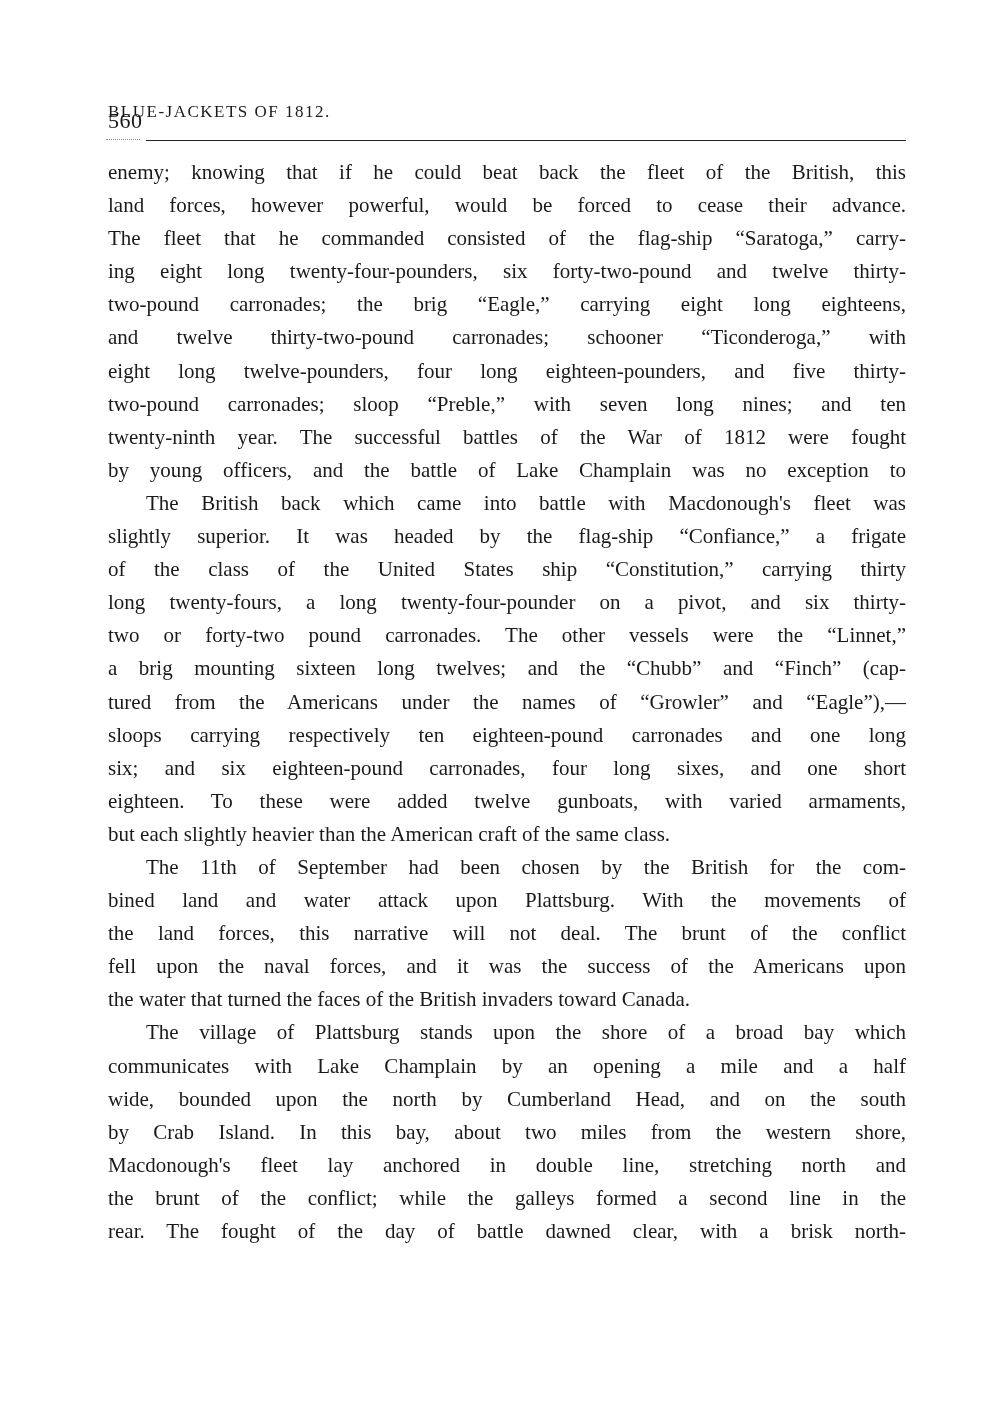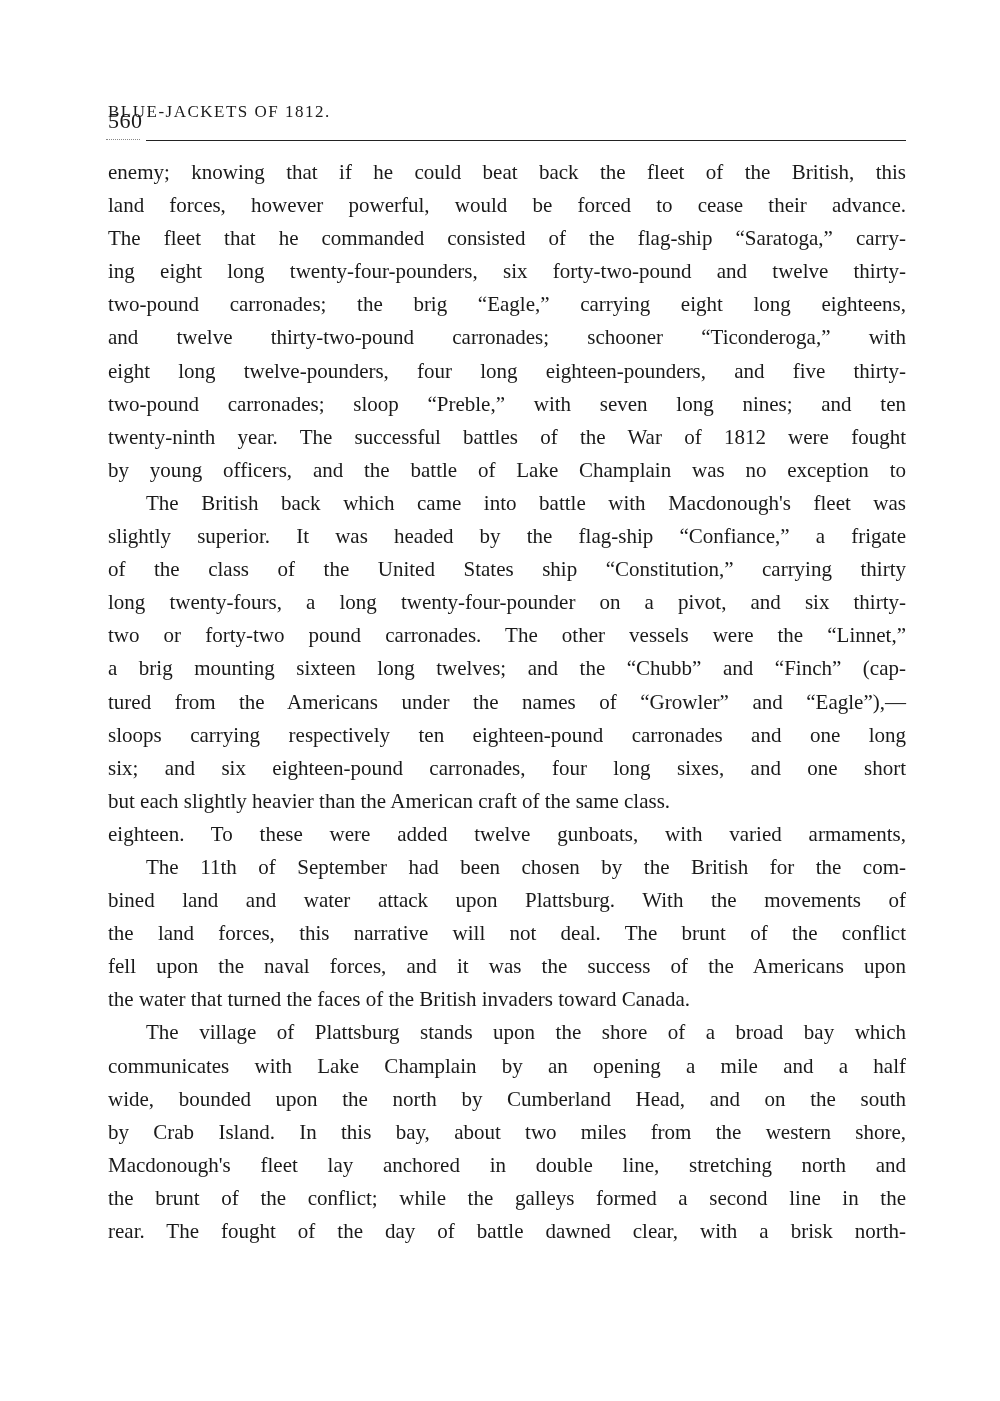--- a/index.html
+++ b/index.html
@@ -110,22 +110,22 @@
       <div>
         <span class="line indent">The British back which came into battle with Macdonough's fleet was</span>
         <span class="line">slightly superior. It was headed by the flag-ship “Confiance,” a frigate</span>
         <span class="line">of the class of the United States ship “Constitution,” carrying thirty</span>
         <span class="line">long twenty-fours, a long twenty-four-pounder on a pivot, and six thirty-</span>
         <span class="line">two or forty-two pound carronades. The other vessels were the “Linnet,”</span>
         <span class="line">a brig mounting sixteen long twelves; and the “Chubb” and “Finch” (cap-</span>
         <span class="line">tured from the Americans under the names of “Growler” and “Eagle”),—</span>
         <span class="line">sloops carrying respectively ten eighteen-pound carronades and one long</span>
         <span class="line">six; and six eighteen-pound carronades, four long sixes, and one short</span>
+        <span class="line">eighteen. To these were added twelve gunboats, with varied armaments,</span>
         <span class="line last">but each slightly heavier than the American craft of the same class.</span>
-        <span class="line">eighteen. To these were added twelve gunboats, with varied armaments,</span>
       </div>
       <div>
         <span class="line indent">The 11th of September had been chosen by the British for the com-</span>
         <span class="line">bined land and water attack upon Plattsburg. With the movements of</span>
         <span class="line">the land forces, this narrative will not deal. The brunt of the conflict</span>
         <span class="line">fell upon the naval forces, and it was the success of the Americans upon</span>
         <span class="line last">the water that turned the faces of the British invaders toward Canada.</span>
       </div>
       <div>
         <span class="line indent">The village of Plattsburg stands upon the shore of a broad bay which</span>

